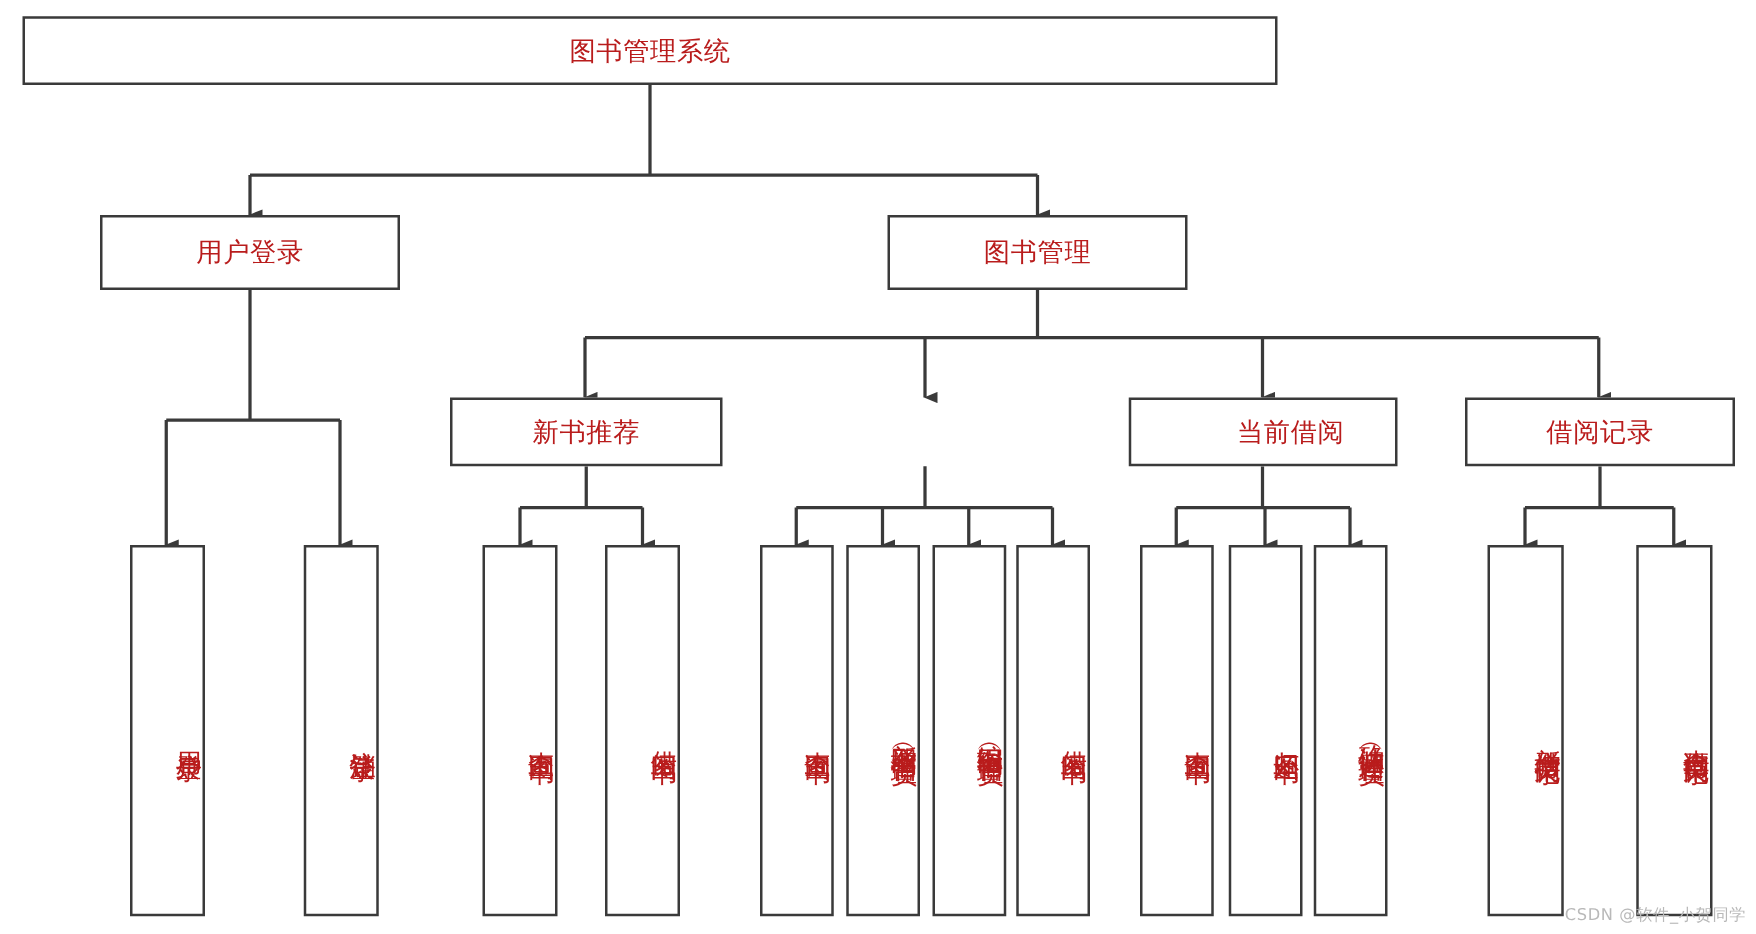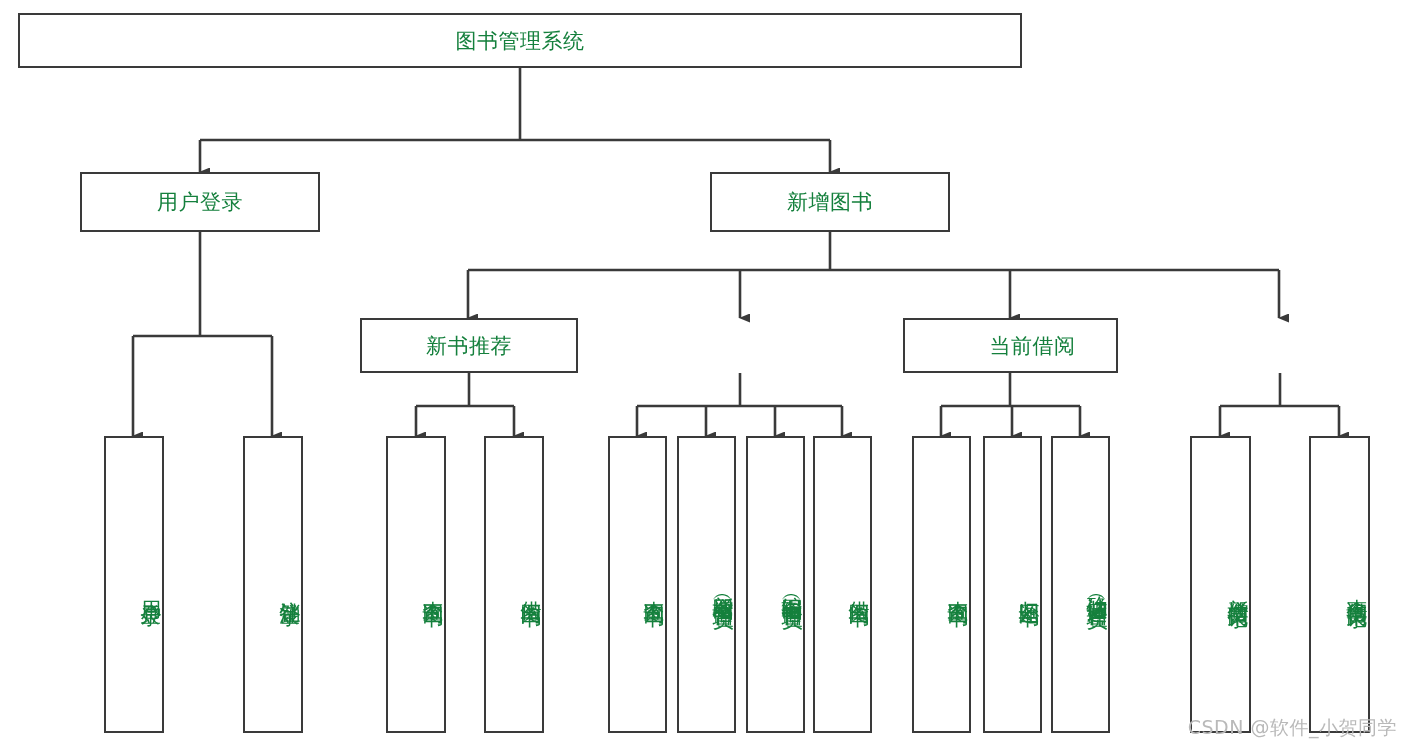--- a/index.html
+++ b/index.html
@@ -26,21 +26,21 @@
     height: 747px;
   }
   .node {
     position: absolute;
     box-sizing: border-box;
     background: #ffffff;
     border: 2px solid #3a3a3a;
     display: flex;
     align-items: center;
     justify-content: center;
-    color: #15803d;
+    color: #b91c1c;
   }
   .node.horizontal {
     font-size: 21px;
     letter-spacing: 0.5px;
   }
   .node.vertical {
     writing-mode: vertical-rl;
     text-orientation: upright;
     font-size: 21px;
     letter-spacing: 2px;
@@ -50,21 +50,21 @@
     line-height: 1.05;
   }
   .node-label {
     display: block;
     white-space: nowrap;
   }
   .watermark {
     position: absolute;
     right: 8px;
     bottom: 6px;
-    font-size: 19px;
+    font-size: 13px;
     color: #b9b9b9;
     white-space: nowrap;
     letter-spacing: 0.5px;
     pointer-events: none;
   }
 </style>
 </head>
 <body>
 
 <div id="diagram-root">
@@ -113,28 +113,31 @@
   </svg>
 
   <div class="node horizontal" style="left: 18px; top: 13px; width: 1004px; height: 55px;">
     <span class="node-label">图书管理系统</span>
   </div>
 
   <div class="node horizontal" style="left: 80px; top: 172px; width: 240px; height: 60px;">
     <span class="node-label">用户登录</span>
   </div>
   <div class="node horizontal" style="left: 710px; top: 172px; width: 240px; height: 60px;">
-    <span class="node-label">新增图书</span>
+    <span class="node-label">图书管理</span>
   </div>
 
   <div class="node horizontal" style="left: 360px; top: 318px; width: 218px; height: 55px;">
     <span class="node-label">新书推荐</span>
   </div>
   <div class="node horizontal" style="left: 903px; top: 318px; width: 215px; height: 55px; padding-left: 44px;">
     <span class="node-label">当前借阅</span>
+  </div>
+  <div class="node horizontal" style="left: 1172px; top: 318px; width: 216px; height: 55px;">
+    <span class="node-label">借阅记录</span>
   </div>
 
   <div class="node vertical" style="left: 104px; top: 436px; width: 60px; height: 297px;">
     <span class="node-label">用户登录</span>
   </div>
   <div class="node vertical" style="left: 243px; top: 436px; width: 60px; height: 297px;">
     <span class="node-label">注销登录</span>
   </div>
   <div class="node vertical" style="left: 386px; top: 436px; width: 60px; height: 297px;">
     <span class="node-label">查询图书</span>

